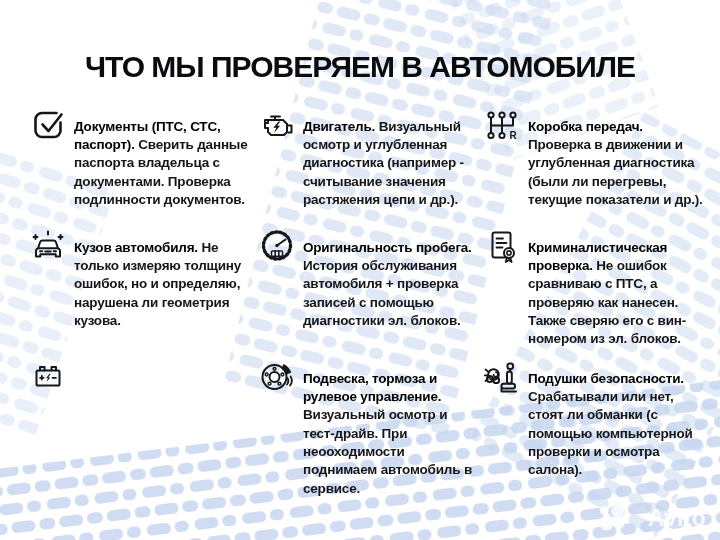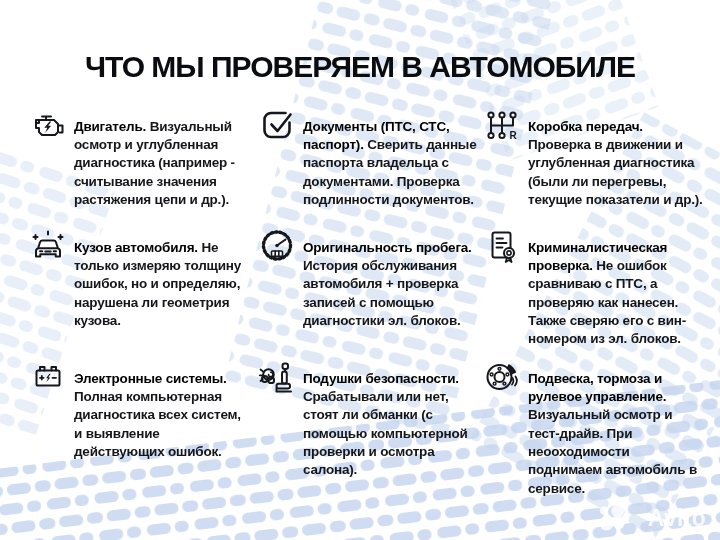--- a/index.html
+++ b/index.html
@@ -63,39 +63,39 @@
     <rect x="-90" y="150" width="170" height="270" transform="rotate(18 -5 285)" fill="url(#tread)" opacity="0.4"></rect>
     <rect x="470" y="-60" width="160" height="200" transform="rotate(-20 550 40)" fill="url(#tread)" opacity="0.35"></rect>
   </svg>
 
   <div class="title">ЧТО МЫ ПРОВЕРЯЕМ В АВТОМОБИЛЕ</div>
 
   <div class="grid">
 
     <div class="item">
       <span class="ic">
+        <svg viewBox="0 0 40 40" style="stroke-width:2.6">
+          <path d="M28.5 8 H14 a6.5 6.5 0 0 0 -6.5 6.5 v11 A6.5 6.5 0 0 0 14 32 h12 a6.5 6.5 0 0 0 6.5 -6.5 V17.5"></path>
+          <path d="M14.5 19.5 l6 6.5 L33.5 9.5"></path>
+        </svg>
+      </span>
+      <p class="txt"><span class="lead">Документы (ПТС, СТС, паспорт).</span> <span class="body">Сверить данные паспорта владельца с документами. Проверка подлинности документов.</span></p>
+    </div>
+
+    <div class="item">
+      <span class="ic">
         <svg viewBox="0 0 40 40">
           <path d="M14 11.5 h9 M18 11.5 v3.5"></path>
           <path d="M11 15 h15 l4 4 v8 l-3 3 H14 l-3 -3 v-4 H8 v-5 h3 z"></path>
           <path d="M8 17.5 v-2.5 h3"></path>
           <path d="M30 20.5 h4.5 v7 h-3"></path>
           <path class="fl" d="M21.5 16.5 l-5.2 6.2 h3 l-2.2 5.3 6 -7.2 h-3 l3.2 -4.3 z"></path>
         </svg>
       </span>
       <p class="txt"><span class="lead">Двигатель.</span> <span class="body">Визуальный осмотр и углубленная диагностика (например - считывание значения растяжения цепи и др.).</span></p>
-    </div>
-
-    <div class="item">
-      <span class="ic">
-        <svg viewBox="0 0 40 40" style="stroke-width:2.6">
-          <path d="M28.5 8 H14 a6.5 6.5 0 0 0 -6.5 6.5 v11 A6.5 6.5 0 0 0 14 32 h12 a6.5 6.5 0 0 0 6.5 -6.5 V17.5"></path>
-          <path d="M14.5 19.5 l6 6.5 L33.5 9.5"></path>
-        </svg>
-      </span>
-      <p class="txt"><span class="lead">Документы (ПТС, СТС, паспорт).</span> <span class="body">Сверить данные паспорта владельца с документами. Проверка подлинности документов.</span></p>
     </div>
 
     <div class="item">
       <span class="ic">
         <svg viewBox="0 0 40 40">
           <path d="M9 12.5 v16 M20 12.5 v16 M31 12.5 v8 M9 20.5 h22"></path>
           <circle cx="9" cy="10" r="2.6" class="wh"></circle>
           <circle cx="20" cy="10" r="2.6" class="wh"></circle>
           <circle cx="31" cy="10" r="2.6" class="wh"></circle>
           <circle cx="9" cy="30.5" r="2.6" class="wh"></circle>
@@ -146,56 +146,55 @@
 
     <div class="item">
       <span class="ic">
         <svg viewBox="0 0 40 40">
           <rect x="8.5" y="13.5" width="23" height="15" rx="1.6"></rect>
           <path d="M12 13.5 v-3.5 h4.5 v3.5 M23.5 13.5 v-3.5 H28 v3.5"></path>
           <path d="M12 20.8 h3.6 M13.8 19 v3.6 M24.5 20.8 h3.5" stroke-width="1.8"></path>
           <path class="fl" d="M21.4 16.8 l-3.3 4.4 h2 l-1.8 4 4 -4.8 h-2 l2.4 -3.6 z"></path>
         </svg>
       </span>
-      <p class="txt"><span class="lead">Электронные системы.</span> <span class="body">Полная компьютерная диагностика всех систем, и выявление действующих ошибок.</span></p>
+    </div>
+
+    <div class="item">
+      <span class="ic">
+        <svg viewBox="0 0 40 40">
+          <circle cx="17.5" cy="20" r="12"></circle>
+          <circle cx="17.5" cy="20" r="5"></circle>
+          <circle cx="17.5" cy="11.8" r="1.4" stroke-width="1.5"></circle>
+          <circle cx="9.6" cy="17.5" r="1.4" stroke-width="1.5"></circle>
+          <circle cx="12.6" cy="26.7" r="1.4" stroke-width="1.5"></circle>
+          <circle cx="22.4" cy="26.7" r="1.4" stroke-width="1.5"></circle>
+          <circle cx="25.4" cy="17.5" r="1.4" stroke-width="1.5"></circle>
+          <path d="M25.5 9.2 A14.3 14.3 0 0 1 32 16.5" stroke-width="5" stroke-linecap="butt"></path>
+          <path d="M33.5 19.5 q3 4.5 -0.5 9 M30.5 21 q2 3.5 -0.5 6.5" stroke-width="1.8"></path>
+        </svg>
+      </span>
+      <p class="txt"><span class="lead">Подвеска, тормоза и рулевое управление.</span> <span class="body">Визуальный осмотр и тест-драйв. При неооходимости поднимаем автомобиль в сервисе.</span></p>
     </div>
 
     <div class="item">
       <span class="ic">
         <svg viewBox="0 0 40 40">
           <rect x="25.5" y="6.5" width="5.5" height="5.5" rx="2.2"></rect>
           <path d="M28.2 12 v2.5"></path>
           <rect x="25" y="14.5" width="4.8" height="12" rx="2.2"></rect>
           <rect x="19.5" y="26.8" width="13.5" height="4.6" rx="2.2"></rect>
           <path d="M19.5 31.4 v3 h14.5"></path>
           <circle cx="11.5" cy="17.5" r="5.3"></circle>
           <circle cx="7.8" cy="22" r="2.9"></circle>
           <circle cx="14.2" cy="23.2" r="2.9"></circle>
           <path d="M11.5 17.5 a2.2 2.2 0 1 0 2.2 -2.2" stroke-width="1.6"></path>
           <path d="M3.5 12.5 l2.3 1.9 M2.8 18.3 h3 M3.5 24 l2.3 -1.9" stroke-width="1.8"></path>
         </svg>
       </span>
       <p class="txt"><span class="lead">Подушки безопасности.</span> <span class="body">Срабатывали или нет, стоят ли обманки (с помощью компьютерной проверки и осмотра салона).</span></p>
-    </div>
-
-    <div class="item">
-      <span class="ic">
-        <svg viewBox="0 0 40 40">
-          <circle cx="17.5" cy="20" r="12"></circle>
-          <circle cx="17.5" cy="20" r="5"></circle>
-          <circle cx="17.5" cy="11.8" r="1.4" stroke-width="1.5"></circle>
-          <circle cx="9.6" cy="17.5" r="1.4" stroke-width="1.5"></circle>
-          <circle cx="12.6" cy="26.7" r="1.4" stroke-width="1.5"></circle>
-          <circle cx="22.4" cy="26.7" r="1.4" stroke-width="1.5"></circle>
-          <circle cx="25.4" cy="17.5" r="1.4" stroke-width="1.5"></circle>
-          <path d="M25.5 9.2 A14.3 14.3 0 0 1 32 16.5" stroke-width="5" stroke-linecap="butt"></path>
-          <path d="M33.5 19.5 q3 4.5 -0.5 9 M30.5 21 q2 3.5 -0.5 6.5" stroke-width="1.8"></path>
-        </svg>
-      </span>
-      <p class="txt"><span class="lead">Подвеска, тормоза и рулевое управление.</span> <span class="body">Визуальный осмотр и тест-драйв. При неооходимости поднимаем автомобиль в сервисе.</span></p>
     </div>
 
   </div>
 
   <div class="watermark">
     <span class="wlogo">
       <svg viewBox="0 0 32 32" fill="currentColor" stroke="none">
         <circle cx="8" cy="8.5" r="4.2"></circle>
         <circle cx="21.5" cy="9" r="6.3"></circle>
         <circle cx="10.5" cy="21.5" r="7"></circle>

